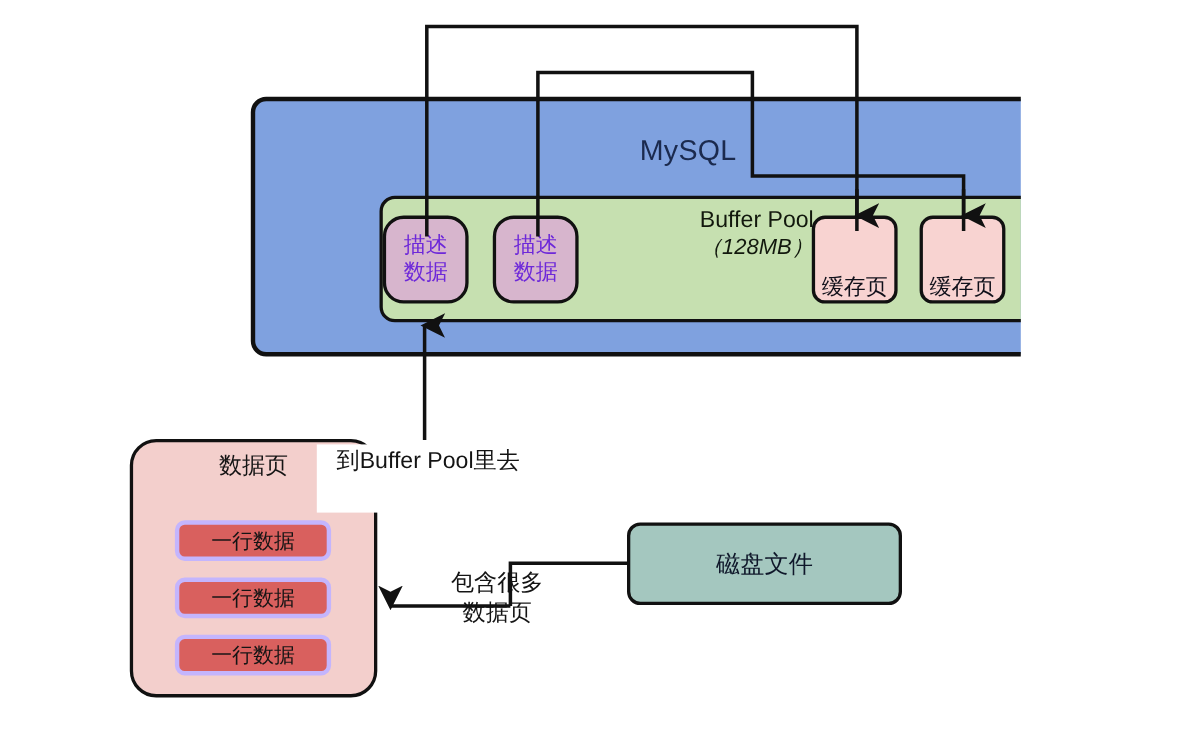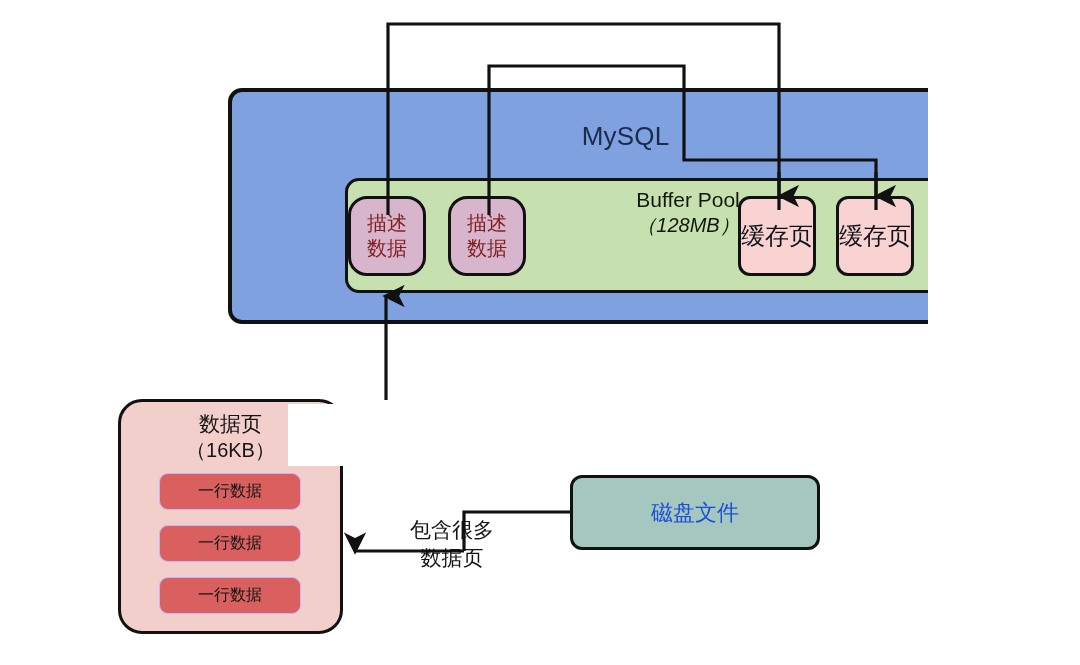--- a/index.html
+++ b/index.html
@@ -81,36 +81,37 @@
 
   
   .desc-block {
     background: #d7b5cd;
     border-radius: 19px;
     border-width: 3px;
     width: 78px;
     height: 80px;
     top: 196px;
     font-size: 20px;
-    color: #7f1d1d;
+    color: #6d28d9;
   }
   .desc-block span { display: block; line-height: 1.25; }
   #desc-block-1 { left: 348px; }
   #desc-block-2 { left: 448px; }
 
   
   .cache-block {
     background: #f8d3d1;
     border-radius: 12px;
     border-width: 3px;
     width: 78px;
     height: 80px;
     top: 196px;
-    font-size: 24px;
+    font-size: 20px;
     color: #10101a;
+    align-items: flex-end;
   }
   #cache-block-1 { left: 738px; }
   #cache-block-2 { left: 836px; }
 
   
   #data-page-box {
     left: 118px;
     top: 399px;
     width: 225px;
     height: 235px;
@@ -133,44 +134,44 @@
   }
   #data-page-label .dp-size { display: block; font-size: 20px; }
 
   .row-block {
     position: absolute;
     box-sizing: border-box;
     left: 159px;
     width: 142px;
     height: 37px;
     background: #d9605e;
-    border: 1px solid #c4b5fd;
+    border: 4px solid #c4b5fd;
     border-radius: 9px;
     display: flex;
     align-items: center;
     justify-content: center;
-    font-size: 16px;
+    font-size: 19px;
     color: #141414;
     z-index: 5;
   }
   #row-block-1 { top: 473px; }
   #row-block-2 { top: 525px; }
   #row-block-3 { top: 577px; }
 
   
   #disk-file-box {
     left: 570px;
     top: 475px;
     width: 250px;
     height: 75px;
     background: #a4c7bf;
     border-radius: 12px;
     border-width: 3px;
     font-size: 22px;
-    color: #1d4ed8;
+    color: #0f172a;
   }
 
   
   #white-patch {
     position: absolute;
     left: 288px;
     top: 404px;
     width: 62px;
     height: 62px;
     background: #ffffff;
@@ -261,41 +262,41 @@
   <div class="box cache-block" id="cache-block-1">
     <span>缓存页</span>
   </div>
   <div class="box cache-block" id="cache-block-2">
     <span>缓存页</span>
   </div>
 
   <div class="box" id="data-page-box">
     <div id="data-page-label">
       <span>数据页</span>
-      <span class="dp-size">（16KB）</span>
     </div>
   </div>
 
   <div class="row-block" id="row-block-1">
     <span>一行数据</span>
   </div>
   <div class="row-block" id="row-block-2">
     <span>一行数据</span>
   </div>
   <div class="row-block" id="row-block-3">
     <span>一行数据</span>
   </div>
 
   <div class="box" id="disk-file-box">
     <span>磁盘文件</span>
   </div>
 
   <div id="white-patch"></div>
 
   <div class="annotation" id="load-annotation">
+    <span>到Buffer Pool里去</span>
   </div>
 
   <div class="annotation" id="contains-annotation">
     <span>包含很多</span>
     <span>数据页</span>
   </div>
 
   <svg id="connectors" viewBox="0 0 1080 665">
     <defs>
       <marker id="arrow-down" viewBox="0 0 10 10" refX="5" refY="9" markerWidth="7" markerHeight="7" orient="auto-start-reverse">

